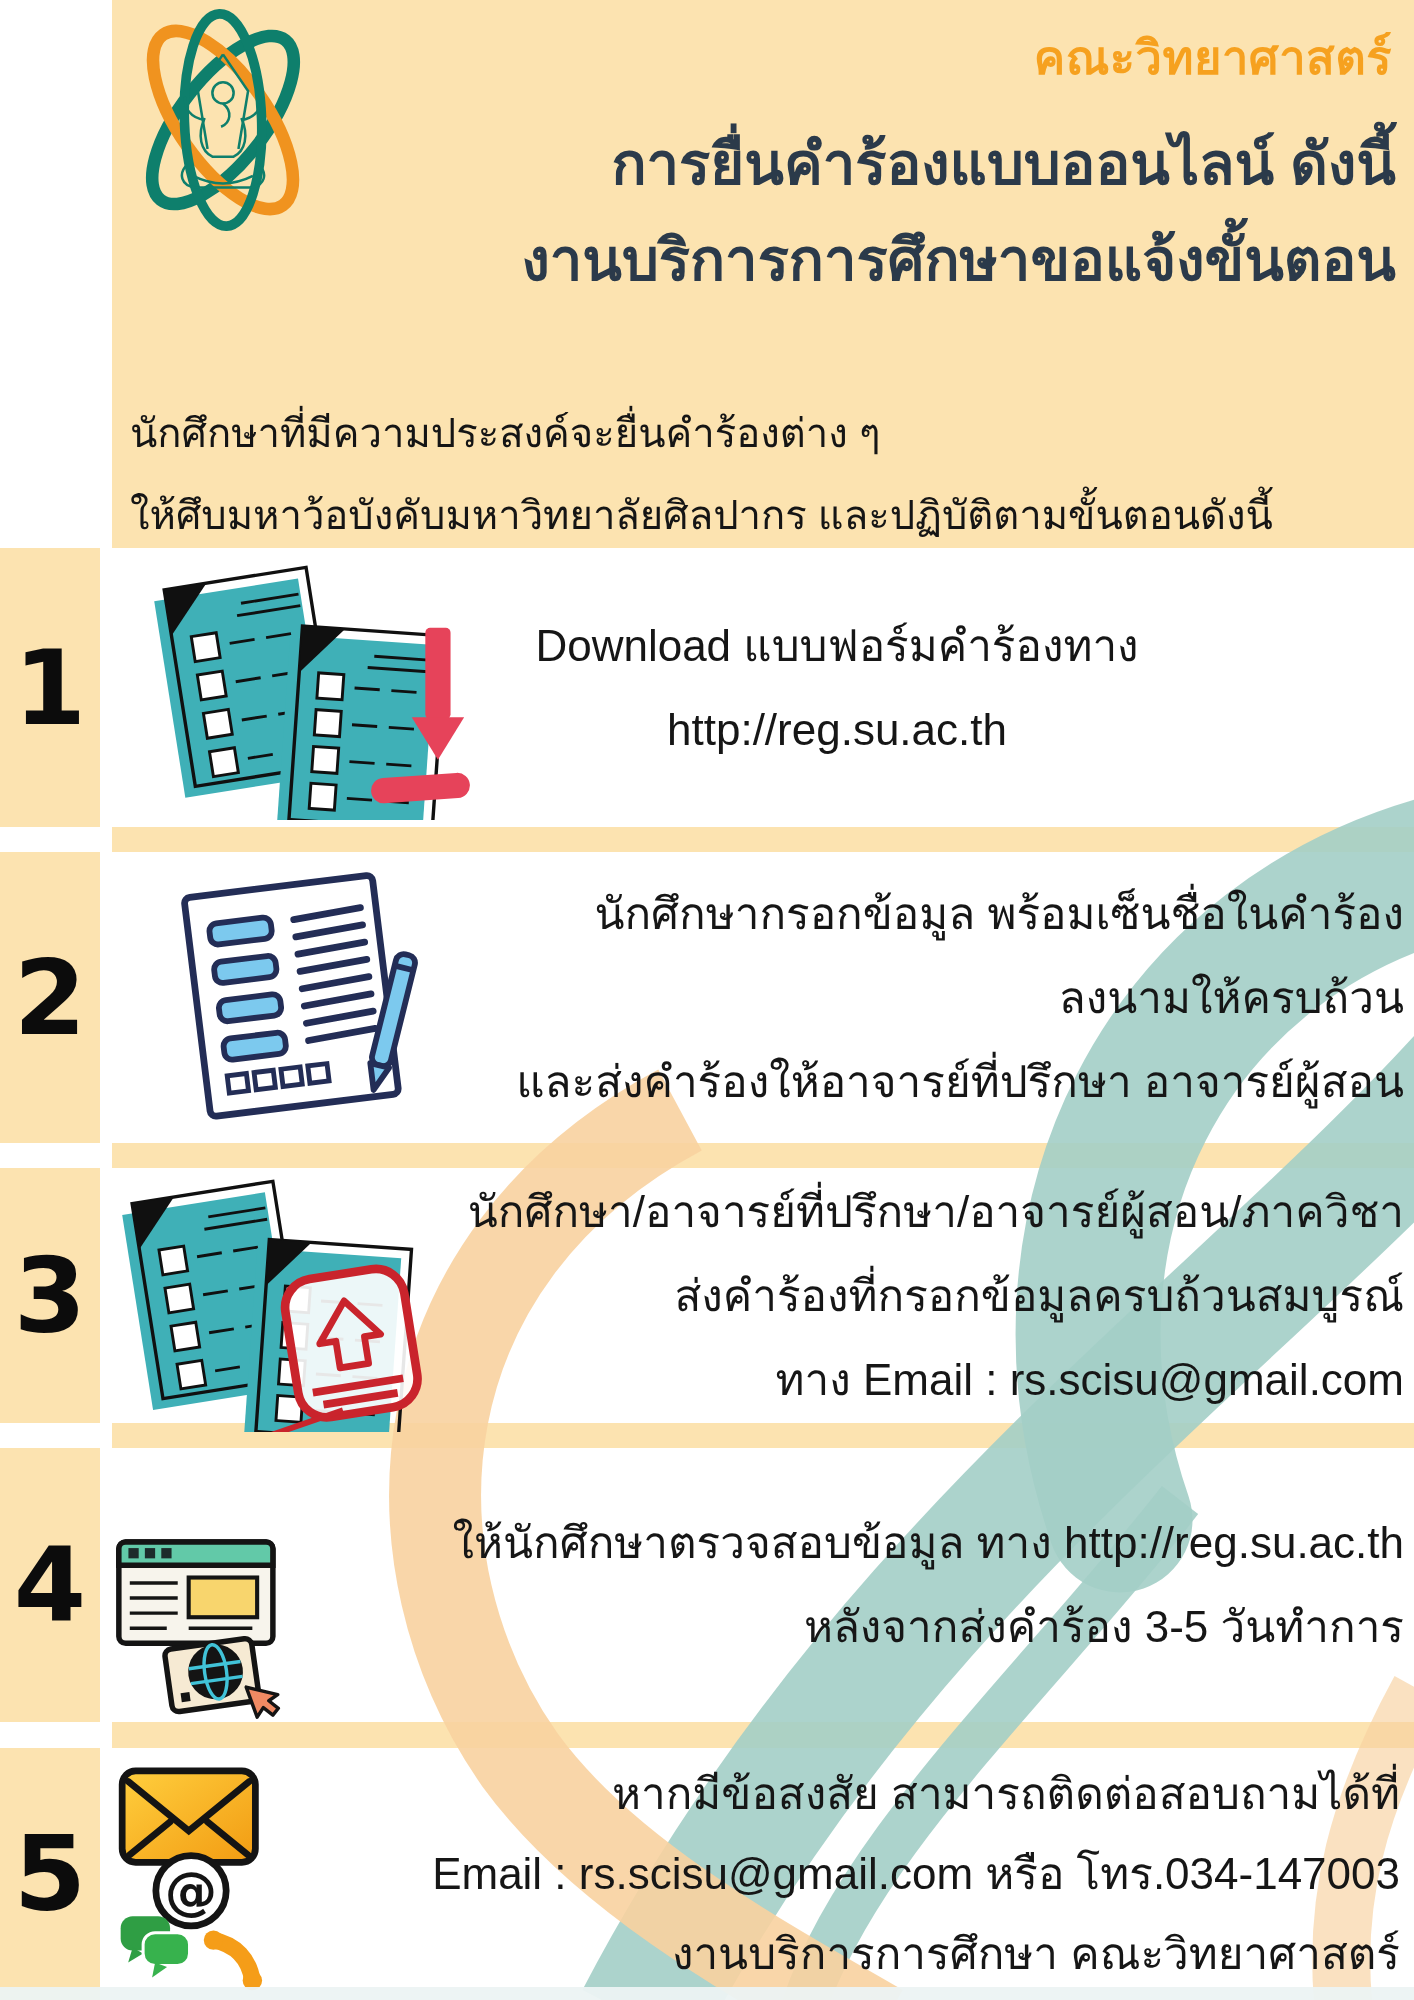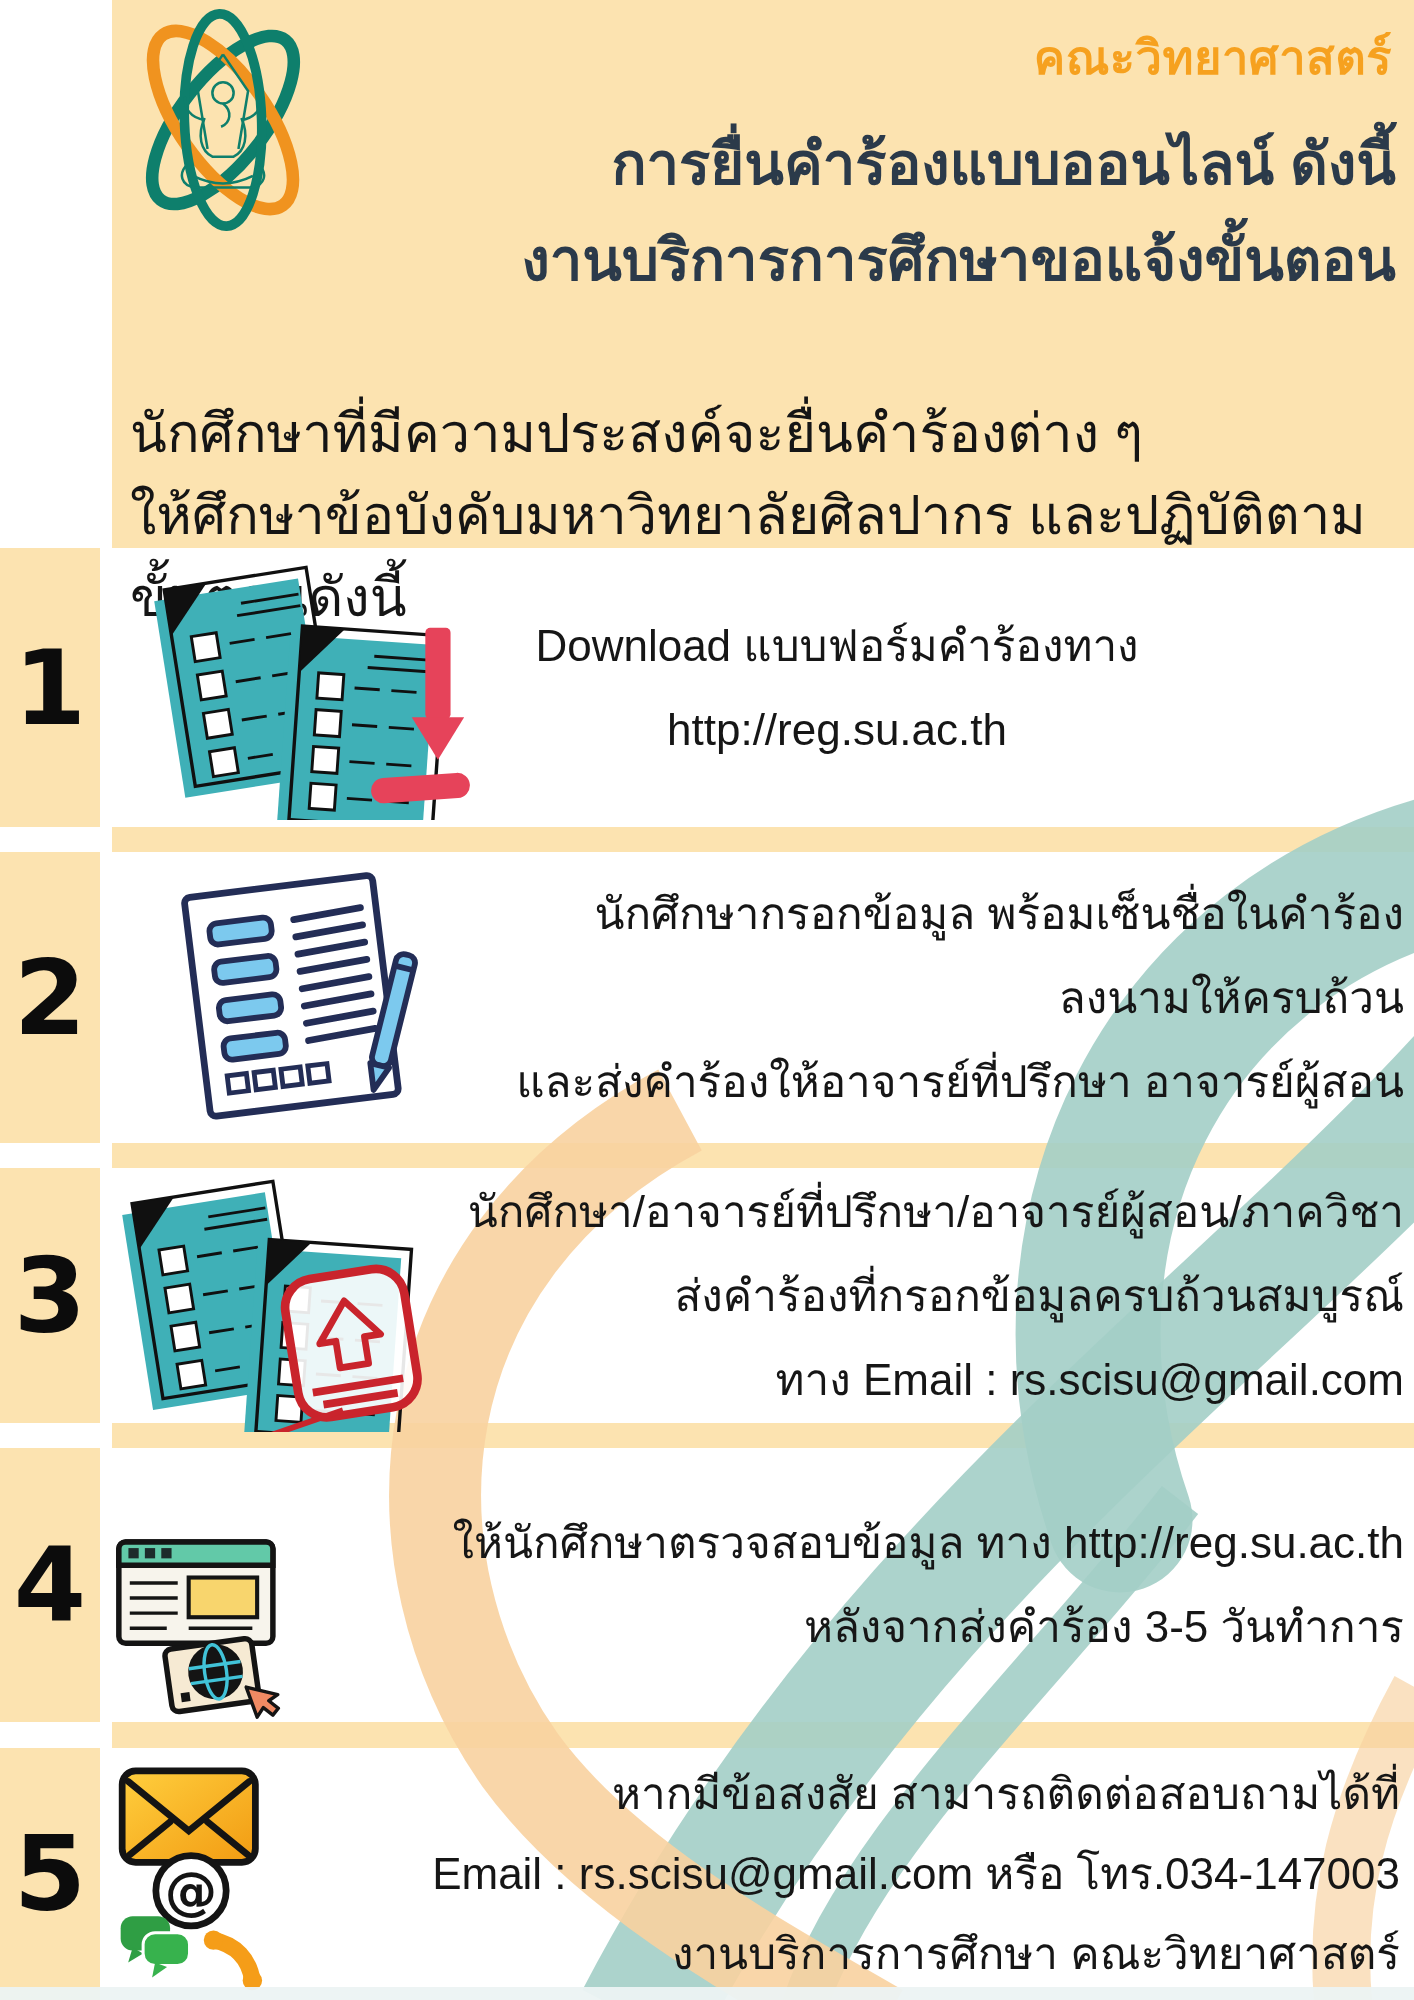--- a/index.html
+++ b/index.html
@@ -17,21 +17,21 @@
   
   .content{position:absolute;z-index:2;}
 
   .brand{right:22px;top:20px;text-align:right;}
   .brand-faculty{font-size:47px;font-weight:bold;color:#f6a11f;letter-spacing:0.5px;}
   .brand-univ{font-size:31px;font-weight:bold;color:#0e7f6c;margin-top:2px;}
 
   .title{left:330px;right:18px;top:116px;text-align:right;color:#2b3a4a;
          font-size:58px;font-weight:600;line-height:96px;}
 
-  .intro{left:130px;top:392px;right:40px;font-size:54px;color:#151515;line-height:82px;font-weight:500;}
+  .intro{left:130px;top:392px;right:40px;font-size:40px;color:#151515;line-height:82px;font-weight:500;}
 
   .numcell{left:0;width:100px;display:flex;align-items:center;justify-content:center;
            font-size:104px;font-weight:800;color:#0c0c0c;font-family:"DejaVu Sans",sans-serif;}
 
   .step-text{display:flex;flex-direction:column;justify-content:center;
              font-size:44px;color:#161616;line-height:84px;font-weight:400;}
   .t-center{text-align:center;}
   .t-right{text-align:right;}
 
   .icon{position:absolute;z-index:2;}
@@ -83,21 +83,21 @@
     <div class="brand-faculty">คณะวิทยาศาสตร์</div>
   </div>
 
   <div class="content title">
     <div>การยื่นคำร้องแบบออนไลน์ ดังนี้</div>
     <div>งานบริการการศึกษาขอแจ้งขั้นตอน</div>
   </div>
 
   <div class="content intro">
     <div>นักศึกษาที่มีความประสงค์จะยื่นคำร้องต่าง ๆ</div>
-    <div>ให้ศึกษาข้อบังคับมหาวิทยาลัยศิลปากร และปฏิบัติตามขั้นตอนดังนี้</div>
+    <div>ให้ศึบมหาว้อบังคับมหาวิทยาลัยศิลปากร และปฏิบัติตามขั้นตอนดังนี้</div>
   </div>
 
   <div class="content numcell" style="top:548px;height:279px">1</div>
 
   <svg class="icon" style="left:140px;top:558px;width:330px;height:262px" viewBox="0 0 340 270" fill="none">
     <g transform="rotate(-9 115 135)">
       <rect x="30" y="30" width="150" height="205" fill="#3fb0b7"></rect>
       <rect x="42" y="20" width="148" height="205" stroke="#101010" stroke-width="3.5"></rect>
       <path d="M42,20 h44 l-44,48 z" fill="#101010"></path>
       <rect x="62" y="72" width="26" height="26" fill="#ffffff" stroke="#101010" stroke-width="3"></rect>

